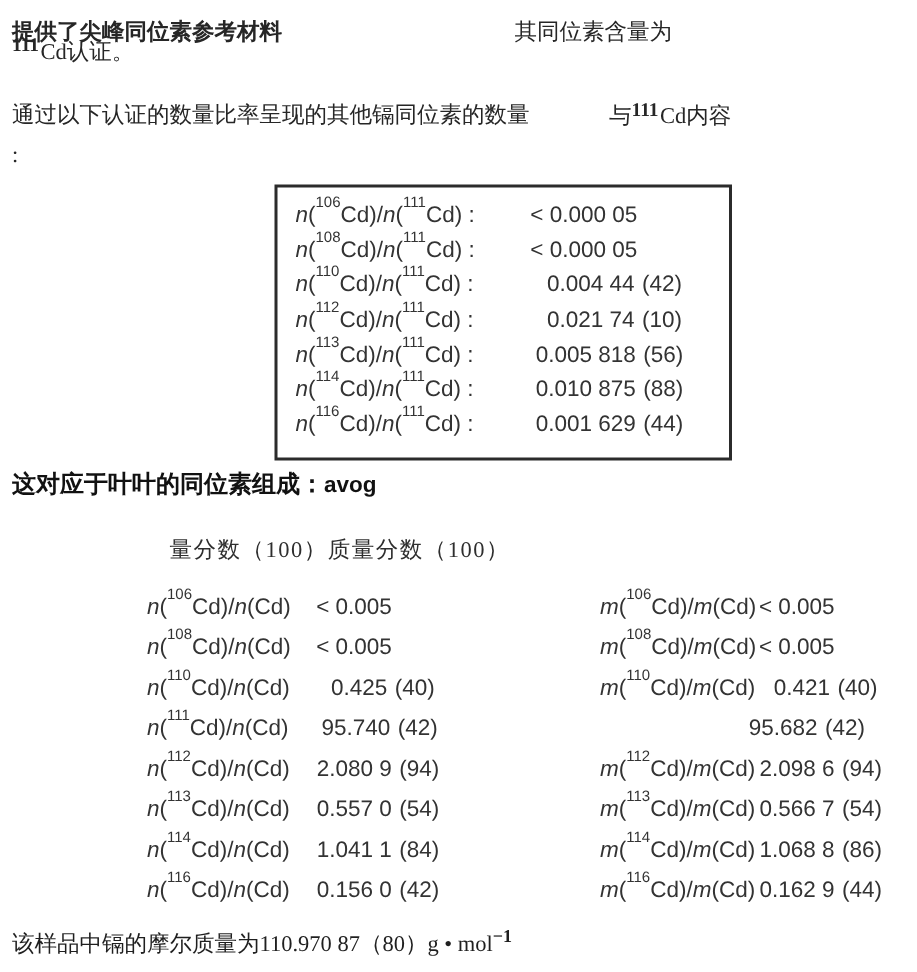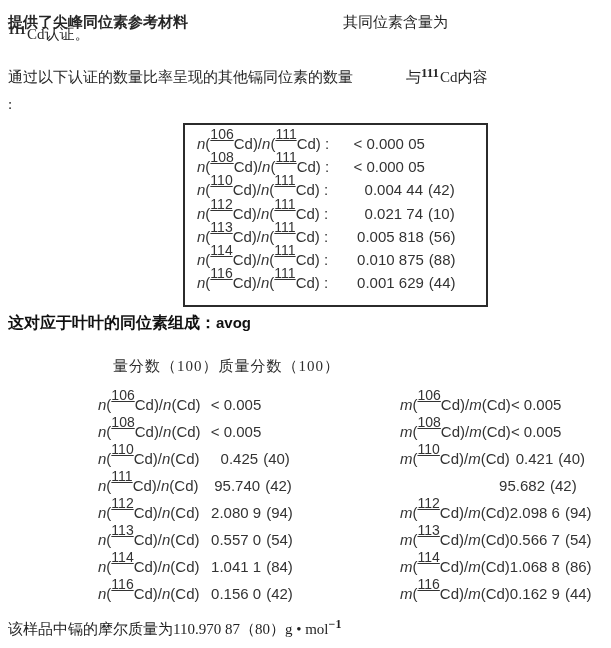--- a/index.html
+++ b/index.html
@@ -16,21 +16,21 @@
   
   .ratio-box{
     left:183px;top:123px;width:305px;height:184px;box-sizing:border-box;
     border:2px solid #2b2b2b;padding:10px 12px 0 12px;
   }
   .trow{display:flex;align-items:baseline;
     font-family:"Liberation Sans","DejaVu Sans",sans-serif;
     font-size:15px;color:#333333;}
   .ratio-box .trow{height:23.2px;}
   .trow i{font-style:italic;}
-  .trow sup{font-size:14px;line-height:0;position:relative;top:-4px;text-decoration:underline;}
+  .trow sup{font-size:10px;line-height:0;position:relative;top:-4px;}
   .b-label{width:163px;text-align:left;white-space:nowrap;}
   .b-val{flex:1;text-align:right;white-space:nowrap;}
   .b-unc{width:46px;padding-left:5px;text-align:left;white-space:nowrap;}
   
   .corresp{left:8px;top:313px;font-size:16px;font-weight:700;color:#111;}
   .corresp .latin{font-family:"Liberation Sans","DejaVu Sans",sans-serif;font-size:15px;text-align:right;}
   
   .fr-header{left:113px;top:357px;font-size:15px;letter-spacing:1px;color:#2e2e2e;}
   
   .comp-group{top:396px;}

